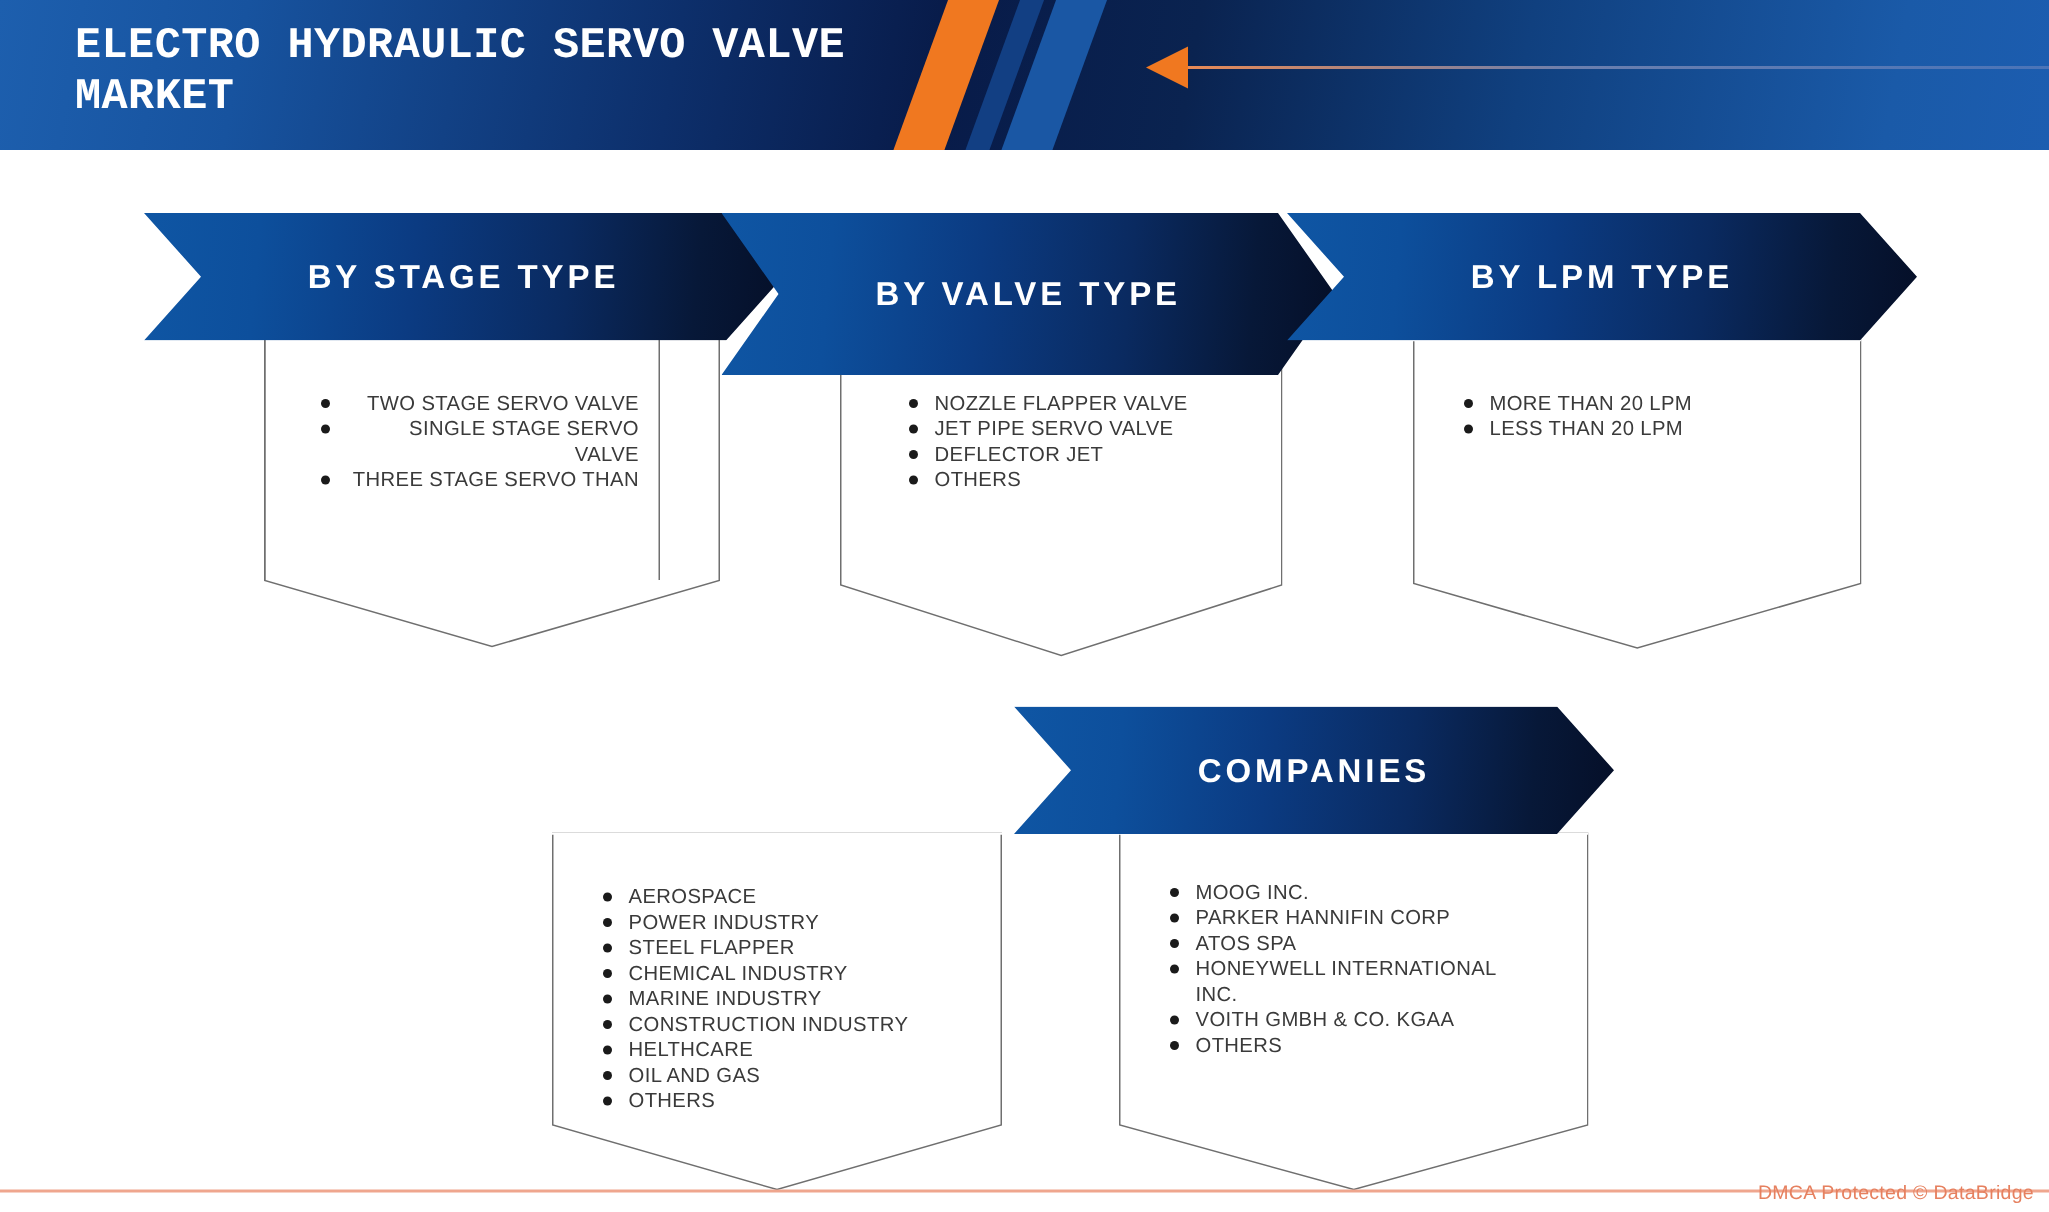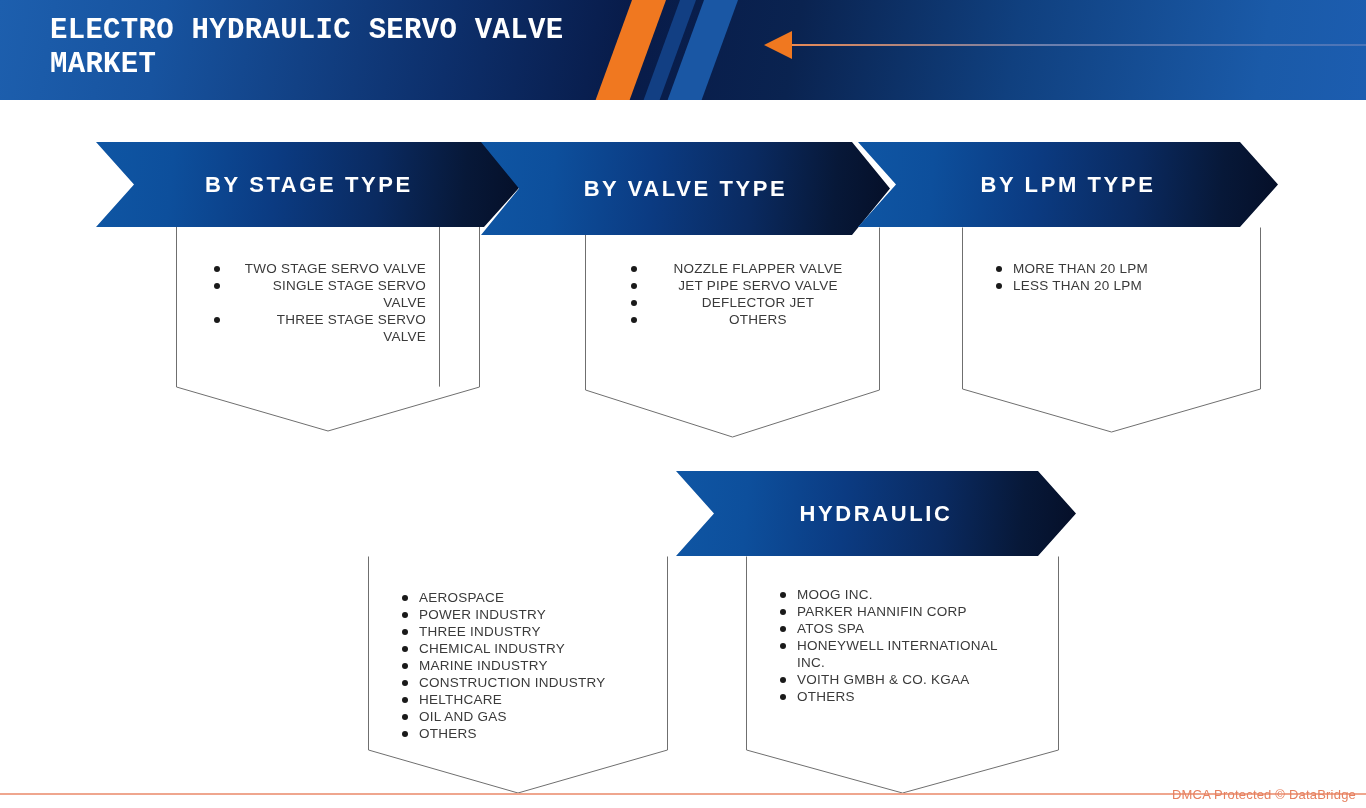--- a/index.html
+++ b/index.html
@@ -119,73 +119,73 @@
                   linear-gradient(#6f6f6f,#6f6f6f) left top/1px 78% no-repeat,
                   linear-gradient(#6f6f6f,#6f6f6f) right top/1px 78% no-repeat,
                   #ffffff;"></div>
     <svg width="304" height="206" style="position:absolute;left:0;top:0;">
       <polyline points="0.5,0 0.5,161 152,205 303.5,161 303.5,0" fill="none" stroke="#6f6f6f" stroke-width="1"></polyline>
     </svg>
     <div class="card-body" style="padding:34px 14px 0 38px;">
       <ul>
         <li>TWO STAGE SERVO VALVE</li>
         <li>SINGLE STAGE SERVO VALVE</li>
-        <li>THREE STAGE SERVO VALVE</li>
-      </ul>
-    </div>
-  </div>
-
-  <div class="card" style="left:585px;top:226px;width:295px;height:212px;text-align:center;">
+        <li>THREE STAGE SERVO THAN</li>
+      </ul>
+    </div>
+  </div>
+
+  <div class="card" style="left:560px;top:226px;width:295px;height:212px;">
     <svg width="295" height="212" style="position:absolute;left:0;top:0;">
       <polygon points="0.5,0 294.5,0 294.5,164 147.5,211 0.5,164" fill="#ffffff" stroke="#6f6f6f" stroke-width="1"></polygon>
       <line x1="0" y1="0.5" x2="295" y2="0.5" stroke="#ffffff" stroke-width="2"></line>
     </svg>
     <div class="card-body" style="padding:34px 12px 0 46px;">
       <ul>
         <li>NOZZLE FLAPPER VALVE</li>
         <li>JET PIPE SERVO VALVE</li>
         <li>DEFLECTOR JET</li>
         <li>OTHERS</li>
       </ul>
     </div>
   </div>
 
-  <div class="card" style="left:962px;top:226px;width:299px;height:207px;padding-left:37px;">
+  <div class="card" style="left:942px;top:226px;width:299px;height:207px;padding-left:37px;">
     <svg width="299" height="207" style="position:absolute;left:0;top:0;">
       <polygon points="0.5,0 298.5,0 298.5,163 149.5,206 0.5,163" fill="#ffffff" stroke="#6f6f6f" stroke-width="1"></polygon>
       <line x1="0" y1="0.5" x2="299" y2="0.5" stroke="#ffffff" stroke-width="2"></line>
     </svg>
     <div class="card-body" style="padding:34px 12px 0 34px;">
       <ul>
         <li>MORE THAN 20 LPM</li>
         <li>LESS THAN 20 LPM</li>
       </ul>
     </div>
   </div>
 
   <div class="banner" style="left:96px;top:142px;width:426px;height:85px;">
     <span>BY STAGE TYPE</span>
   </div>
-  <div class="banner" style="left:481px;top:142px;width:409px;height:93px;">
+  <div class="banner" style="left:481px;top:142px;width:409px;height:108px;">
     <span>BY VALVE TYPE</span>
   </div>
   <div class="banner" style="left:858px;top:142px;width:420px;height:85px;">
     <span>BY LPM TYPE</span>
   </div>
 
   <div class="card" style="left:368px;top:555px;width:248px;height:239px;">
     <svg width="300" height="239" style="position:absolute;left:0;top:0;">
       <polygon points="0.5,0 299.5,0 299.5,195 150,238 0.5,195" fill="#ffffff" stroke="#6f6f6f" stroke-width="1"></polygon>
       <line x1="0" y1="0.5" x2="300" y2="0.5" stroke="#ffffff" stroke-width="2"></line>
     </svg>
     <div class="card-body" style="padding:34px 10px 0 34px;">
       <ul>
         <li>AEROSPACE</li>
         <li>POWER INDUSTRY</li>
-        <li>THREE INDUSTRY</li>
+        <li>STEEL FLAPPER</li>
         <li>CHEMICAL INDUSTRY</li>
         <li>MARINE INDUSTRY</li>
         <li>CONSTRUCTION INDUSTRY</li>
         <li>HELTHCARE</li>
         <li>OIL AND GAS</li>
         <li>OTHERS</li>
       </ul>
     </div>
   </div>
 
@@ -200,19 +200,19 @@
         <li>PARKER HANNIFIN CORP</li>
         <li>ATOS SPA</li>
         <li>HONEYWELL INTERNATIONAL INC.</li>
         <li>VOITH GMBH &amp; CO. KGAA</li>
         <li>OTHERS</li>
       </ul>
     </div>
   </div>
 
   <div class="banner" style="left:676px;top:471px;width:400px;height:85px;">
-    <span>HYDRAULIC</span>
+    <span>COMPANIES</span>
   </div>
 
   <div class="footer-line"></div>
   <div class="footer-text">DMCA Protected © DataBridge</div>
 
 </div>
 
 </body></html>

